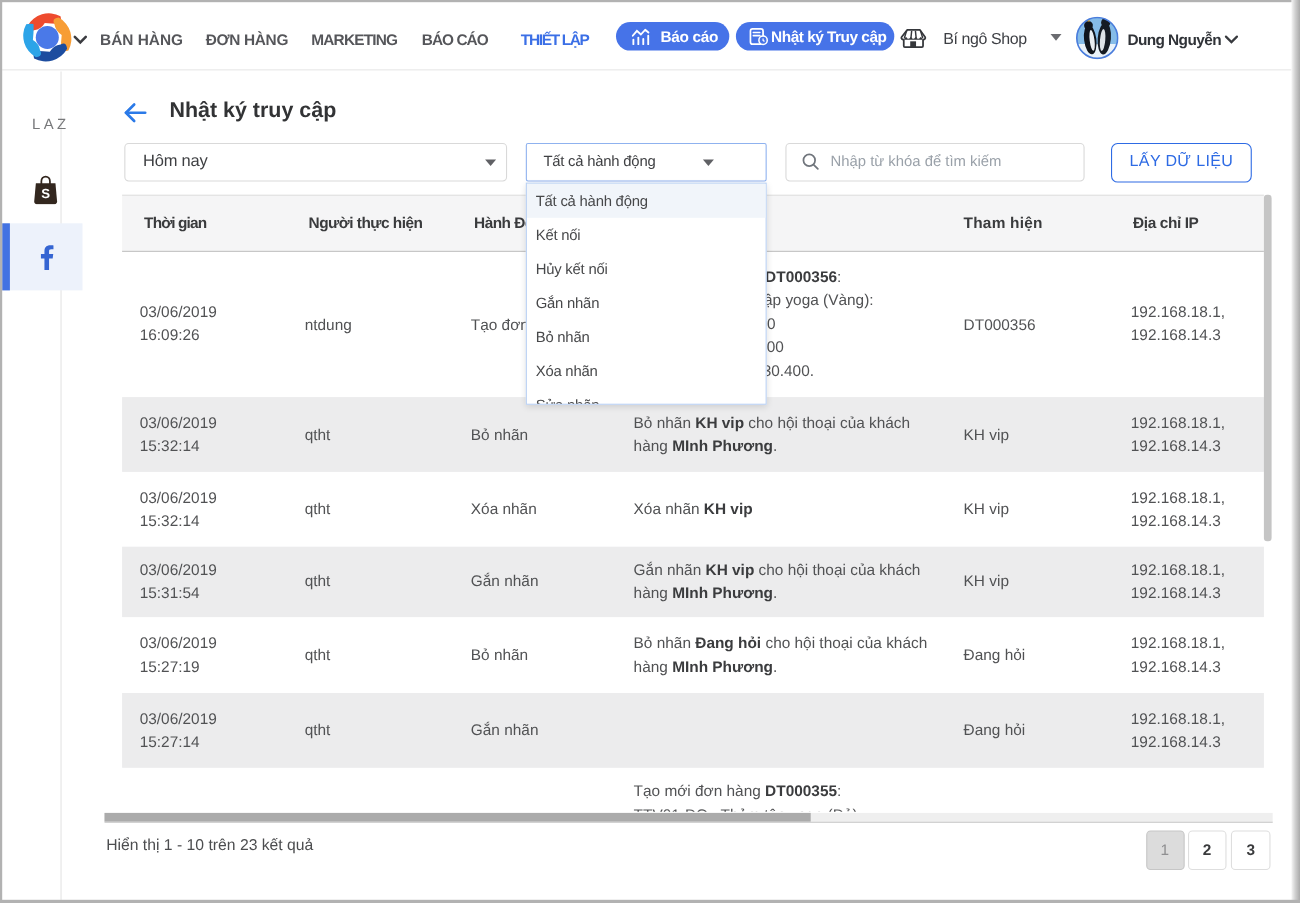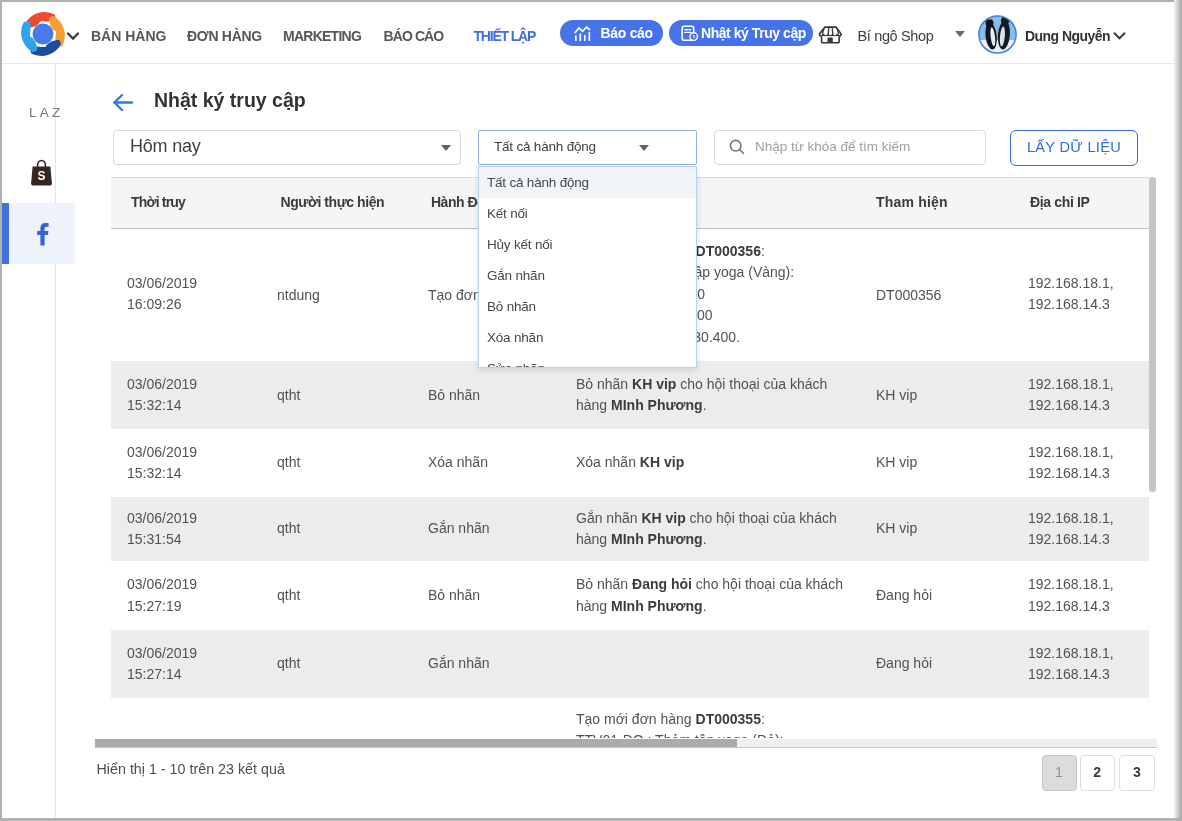--- a/index.html
+++ b/index.html
@@ -119,36 +119,36 @@
   <div id="main" class="abs" style="left:76px;top:65px;width:1098px;height:753px;"></div>
   <svg class="abs" style="left:112px;top:92.5px;" width="22" height="19" viewBox="0 0 22 19">
     <g stroke="#2b7ae8" stroke-width="2.4" fill="none" stroke-linecap="round" stroke-linejoin="round">
       <path d="M20 9.5 H2.5"></path>
         <path d="M10 2 L2.5 9.5 L10 17"></path>
     </g>
   </svg>
   <div class="abs" style="left:154px;top:88px;font-size:19.5px;font-weight:bold;color:#323335;line-height:25px;">Nhật ký truy cập</div>
 
   <div class="abs" style="left:113px;top:130px;width:348px;height:34.5px;border:1px solid #d9d9d9;border-radius:4px;"></div>
-  <div class="abs" style="left:130px;top:135.5px;font-size:18px;color:#3f4043;line-height:21px;letter-spacing:-0.2px;">Hôm nay</div>
+  <div class="abs" style="left:130px;top:135.5px;font-size:15px;color:#3f4043;line-height:21px;letter-spacing:-0.2px;">Hôm nay</div>
   <div class="abs" style="left:441px;top:145px;width:0;height:0;border-left:5.5px solid transparent;border-right:5.5px solid transparent;border-top:6px solid #606165;"></div>
   <div class="abs" style="left:477.5px;top:130px;width:219px;height:34.5px;border:1px solid #8fb2ef;border-radius:2px;"></div>
   <div class="abs" style="left:494px;top:135.5px;font-size:13.5px;color:#3f4043;line-height:21px;letter-spacing:-0.2px;">Tất cả hành động</div>
   <div class="abs" style="left:639px;top:145px;width:0;height:0;border-left:5.5px solid transparent;border-right:5.5px solid transparent;border-top:6px solid #606165;"></div>
   <div class="abs" style="left:714px;top:130px;width:272px;height:34.5px;border:1px solid #d9d9d9;border-radius:4px;"></div>
   <svg class="abs" style="left:729px;top:139px;" width="16" height="16" viewBox="0 0 16 16">
     <circle cx="6.7" cy="6.7" r="5.3" stroke="#70757c" stroke-width="1.6" fill="none"></circle>
     <path d="M10.8 10.8 L14.5 14.5" stroke="#70757c" stroke-width="1.6" stroke-linecap="round"></path>
   </svg>
   <div class="abs" style="left:755px;top:137px;font-size:13.5px;color:#9aa1a9;line-height:20px;">Nhập từ khóa để tìm kiếm</div>
   <div class="abs" style="left:1010px;top:129.5px;width:128px;height:36.5px;border:1.5px solid #2e6be4;border-radius:6px;color:#2e6be4;font-size:14.6px;line-height:33.5px;text-align:center;letter-spacing:0.3px;">LẤY DỮ LIỆU</div>
 
   <div class="abs" style="left:111px;top:176.5px;width:1037.5px;height:1px;background:#d9d9d9;"></div>
   <div class="abs" style="left:111px;top:177.5px;width:1037.5px;height:51.5px;background:#f5f5f6;border-bottom:1.5px solid #c2c2c2;"></div>
-  <span class="hlabel" style="left:131px;letter-spacing:-0.8px;">Thời truy</span>
+  <span class="hlabel" style="left:131px;letter-spacing:-0.8px;">Thời gian</span>
   <span class="hlabel" style="left:280.5px;letter-spacing:-0.45px;">Người thực hiện</span>
   <span class="hlabel" style="left:431px;letter-spacing:-0.5px;">Hành Động</span>
   <span class="hlabel" style="left:579px;">Nội dung</span>
   <span class="hlabel" style="left:876px;letter-spacing:0.2px;">Tham hiện</span>
   <span class="hlabel" style="left:1030px;letter-spacing:-0.35px;">Địa chỉ IP</span>
   <div class="rowbg" style="top:361.4px;height:67.6px;"></div>
   <div class="rowbg" style="top:497px;height:64px;"></div>
   <div class="rowbg" style="top:630.3px;height:67.7px;"></div>
 
   <div class="cell" style="left:127px;top:272.75px;">03/06/2019<br>16:09:26</div>

